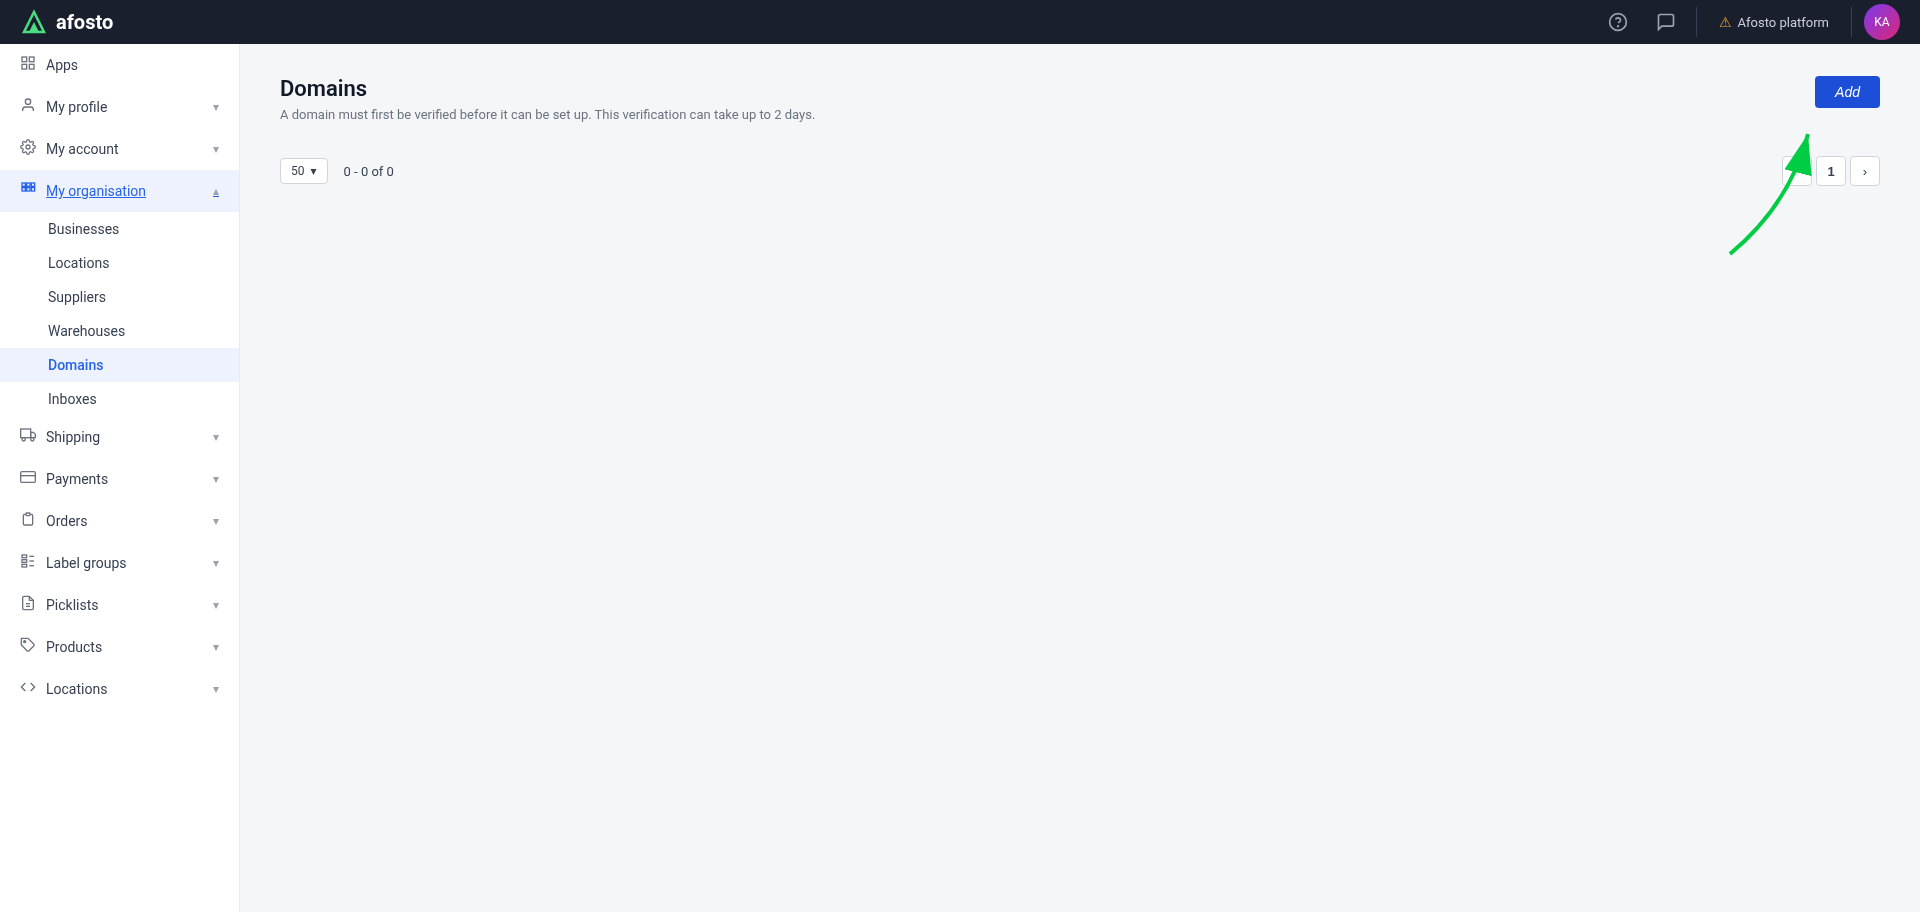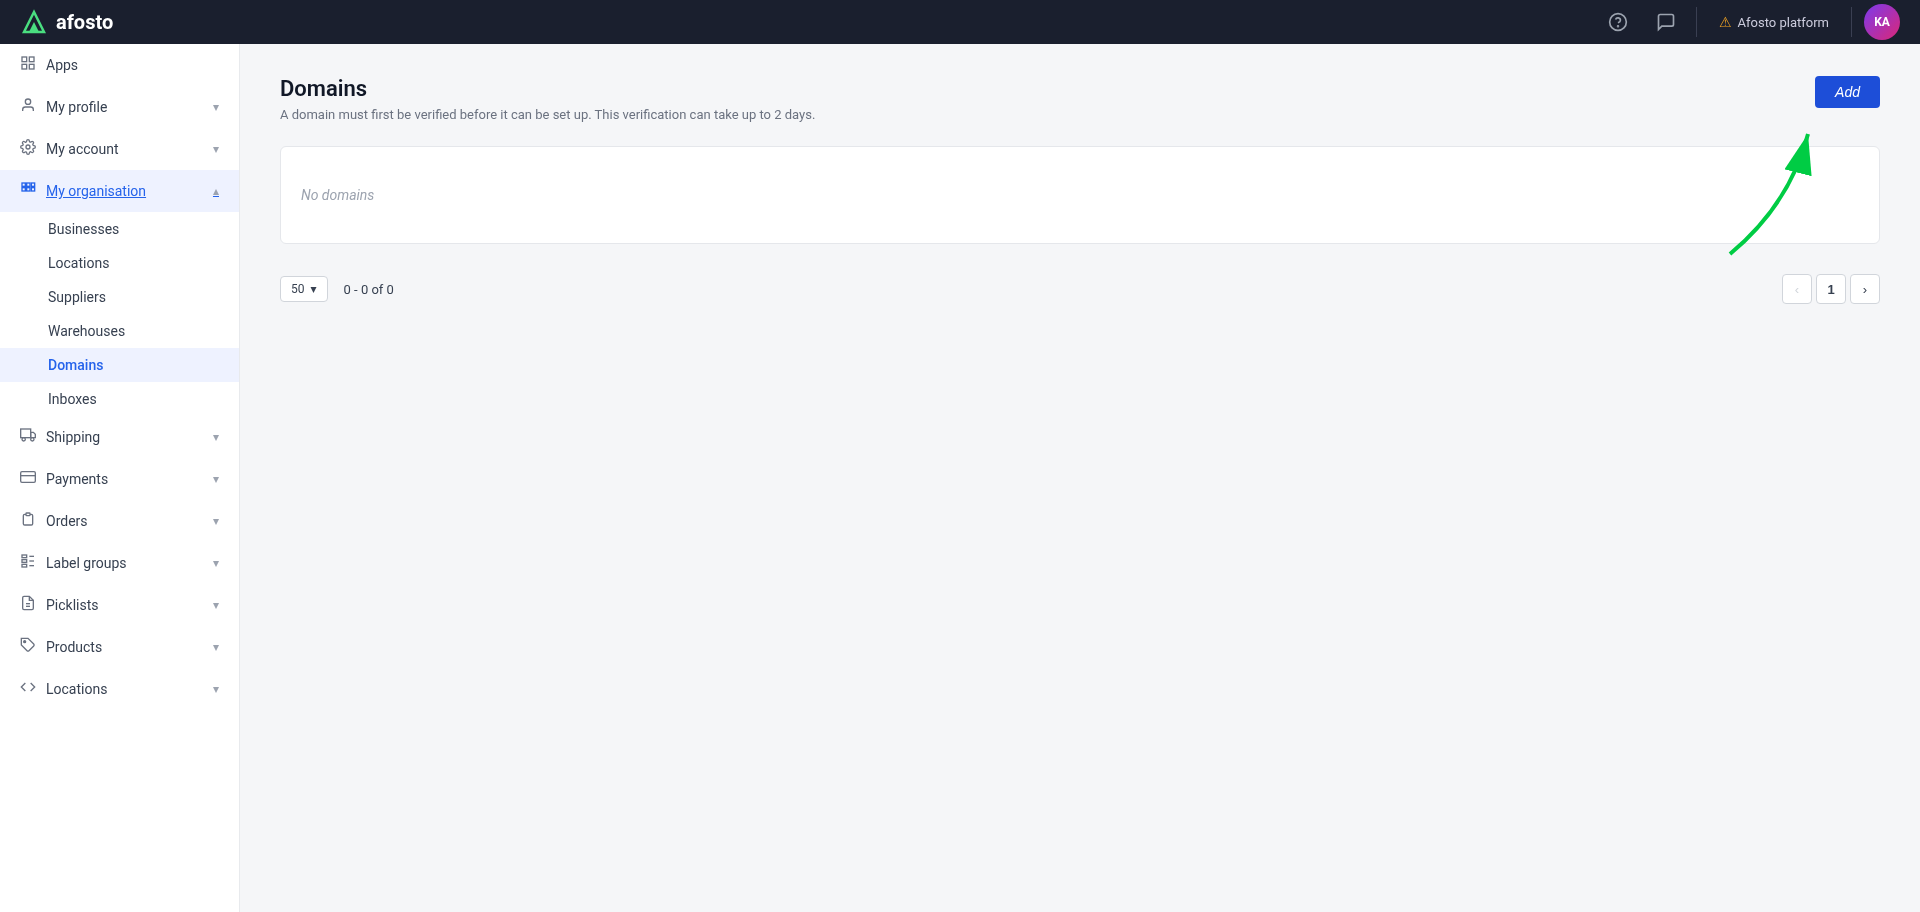--- a/index.html
+++ b/index.html
@@ -62,21 +62,21 @@
     .topnav-avatar {
       width: 36px;
       height: 36px;
       border-radius: 50%;
       background: linear-gradient(135deg, #7c3aed, #db2777);
       display: flex;
       align-items: center;
       justify-content: center;
       color: #fff;
       font-size: 12px;
-      font-weight: 700;
+      font-weight: 400;
       cursor: pointer;
     }
 
     
     .layout {
       display: flex;
       flex: 1;
       overflow: hidden;
     }
 
@@ -442,23 +442,20 @@
       <svg width="130" height="160" viewBox="0 0 130 160">
         <defs>
           <marker id="arrowhead" markerWidth="10" markerHeight="7" refX="10" refY="3.5" orient="auto">
             <polygon points="0 0, 10 3.5, 0 7" fill="#00cc44"></polygon>
           </marker>
         </defs>
         <path d="M 40 150 Q 100 100 118 30" stroke="#00cc44" stroke-width="4" fill="none" marker-end="url(#arrowhead)"></path>
       </svg>
     </div>
 
-    <div class="content-card">
-      <div class="empty-state">No domains</div>
-    </div>
 
     <div class="pagination-bar">
       <div class="per-page-select">
         <span>50</span>
         <span>▾</span>
       </div>
       <span class="pagination-info">0 - 0 of 0</span>
       <div class="pagination-controls">
         <button class="page-btn" disabled="">‹</button>
         <button class="page-btn current">1</button>

